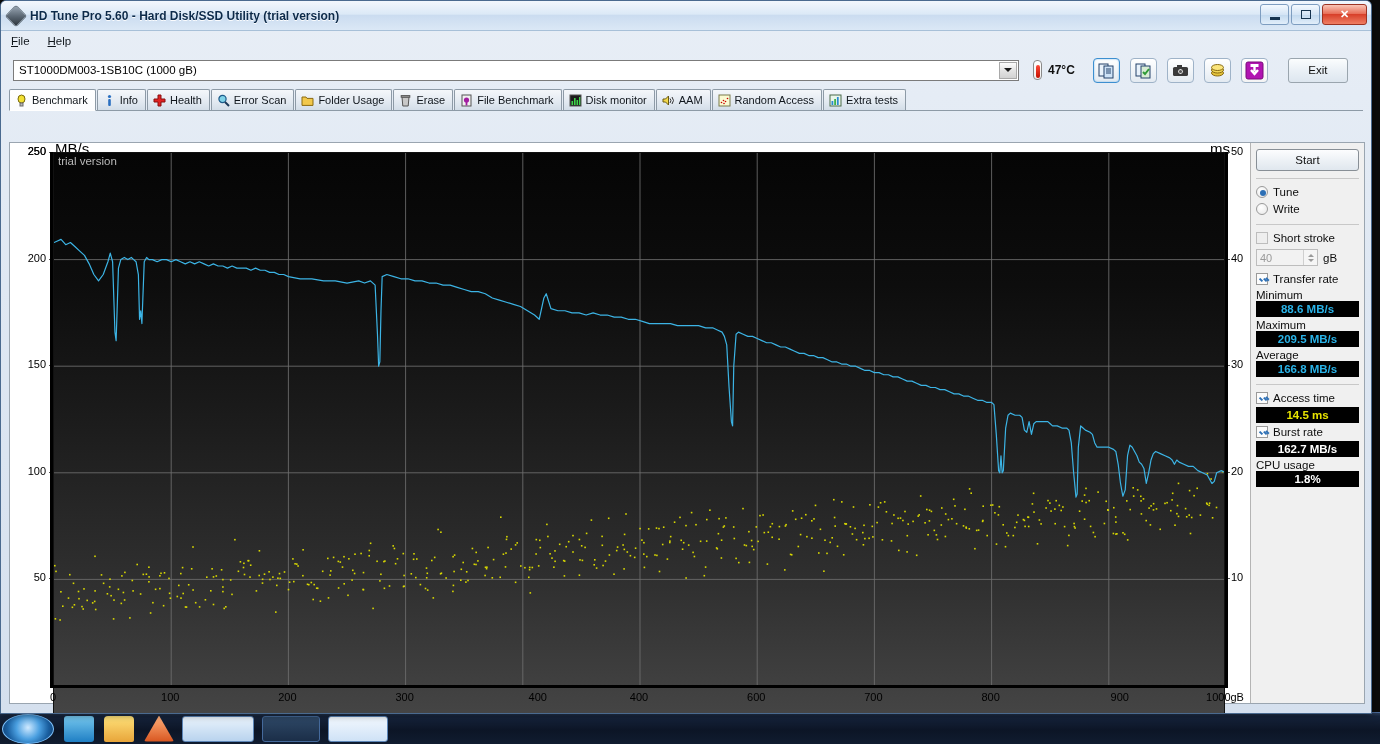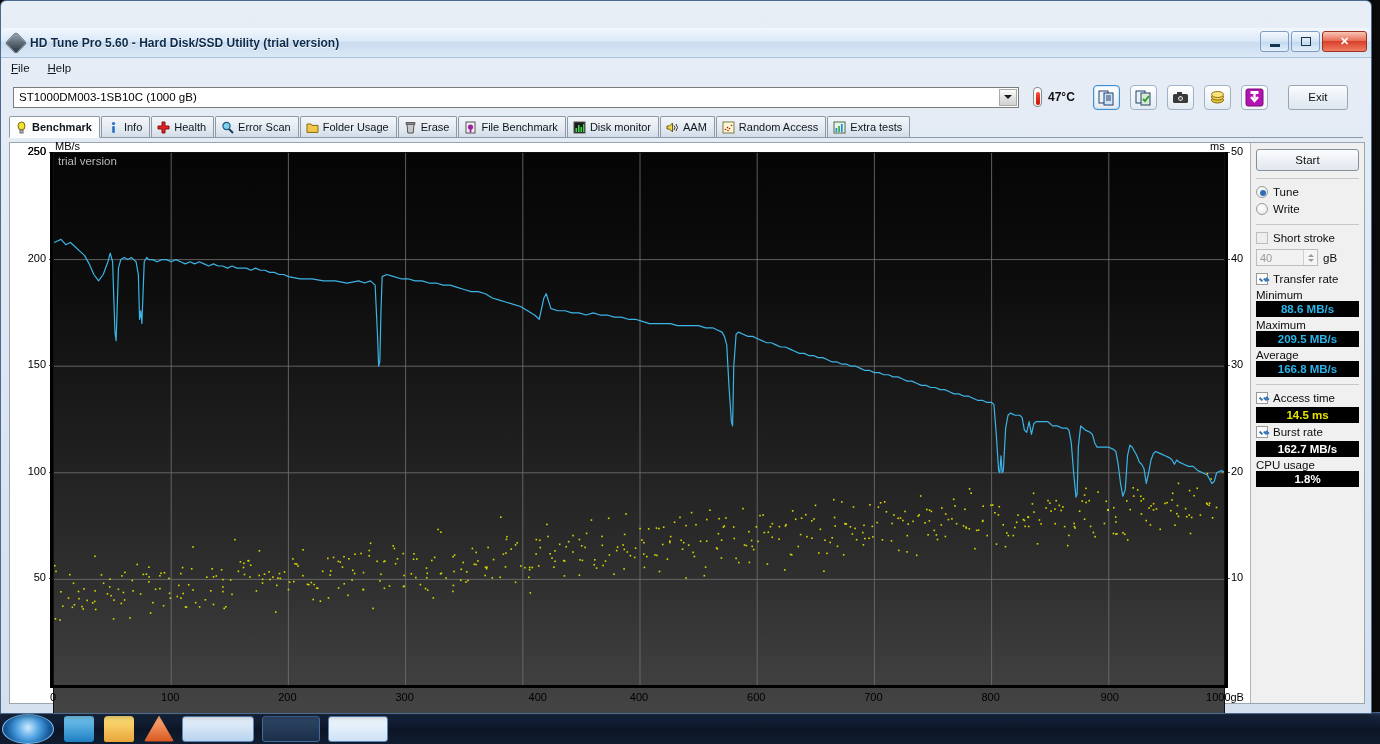--- a/index.html
+++ b/index.html
@@ -53,21 +53,21 @@
     box-shadow:0 0 8px rgba(0,0,0,.6);
     overflow:hidden;
   }
 
   
   #titlebar {
     height:30px; position:relative;
     background:linear-gradient(to bottom,#f2f7fd 0%,#dce9f7 45%,#cbdcf0 50%,#dbe8f6 100%);
     border-bottom:1px solid #a8c0d8;
     border-radius:5px 5px 0 0;
-    display:flex; align-items:center;margin-top:27px;
+    display:flex; align-items:center;
   }
   #title-icon {
     width:16px;height:16px;margin-left:7px;margin-right:6px;
     background:linear-gradient(135deg,#9aa7b5,#57636f 55%,#2c343c);
     border-radius:3px;
     transform:rotate(45deg);
     border:1px solid #6b7884;
   }
   #title-text {
     font-size:12px; color:#0c2a4a; font-weight:bold;
@@ -160,21 +160,21 @@
     padding:0 7px 0 5px;
     border:1px solid #8d9aa6; border-bottom:none;
     background:linear-gradient(to bottom,#f4f7fa,#e2e9f1 60%,#d3dde8);
     font-size:11px; color:#10161c; margin-right:1px;
     border-radius:2px 2px 0 0;
     white-space:nowrap;
   }
   .tab.selected {
     background:linear-gradient(to bottom,#ffffff,#fbfcfe);
     height:22px; margin-bottom:-1px; border-bottom:1px solid #fff;
-    font-weight:bold;
+    font-weight:normal;
   }
   .tab-ico { width:13px;height:13px;display:block;flex:0 0 13px; }
 
   
   #content {
     position:absolute; left:8px; top:141px; width:1356px; height:562px;
     background:#ffffff; border:1px solid #9aa5b0;
   }
 
   
@@ -182,21 +182,21 @@
   #plot {
     position:absolute; left:43px; top:9px; width:1172px; height:603px;
     background:linear-gradient(to bottom,#050505 0%, #0d0d0d 22%, #1c1c1c 45%, #303030 72%, #4b4b4b 100%);
     border:1px solid #111;
     overflow:hidden;
   }
   #plot svg { position:absolute; left:0; top:0; }
   .axis-lbl {
     position:absolute; font-size:11px; color:#000; white-space:nowrap;
   }
-  .axis-unit { position:absolute; font-size:11px; color:#000; }
+  .axis-unit { position:absolute; font-size:15px; color:#000; }
   #trial-wm {
     position:absolute; left:4px; top:2px;
     font-size:11.5px; color:#b9b9b9;
   }
   .axborder { position:absolute; background:#000; }
 
   
   #sidepanel {
     position:absolute; right:0; top:0; width:114px; height:560px;
     background:#f0f0f0;
@@ -1071,21 +1071,21 @@
         <div id="xtick-layer">
             <div class="axis-lbl" style="top: 548px; left: 0px; width: 120px; text-align: center; transform: translateX(-17px);">0</div>
             <div class="axis-lbl" style="top: 548px; left: 0px; width: 120px; text-align: center; transform: translateX(100.2px);">100</div>
             <div class="axis-lbl" style="top: 548px; left: 0px; width: 120px; text-align: center; transform: translateX(217.4px);">200</div>
             <div class="axis-lbl" style="top: 548px; left: 0px; width: 120px; text-align: center; transform: translateX(334.6px);">300</div>
             <div class="axis-lbl" style="top: 548px; left: 16px; width: 120px; text-align: center; transform: translateX(451.8px);">400</div>
             <div class="axis-lbl" style="top: 548px; left: 0px; width: 120px; text-align: center; transform: translateX(569px);">400</div>
             <div class="axis-lbl" style="top: 548px; left: 0px; width: 120px; text-align: center; transform: translateX(686.2px);">600</div>
             <div class="axis-lbl" style="top: 548px; left: 0px; width: 120px; text-align: center; transform: translateX(803.4px);">700</div>
             <div class="axis-lbl" style="top: 548px; left: 0px; width: 120px; text-align: center; transform: translateX(920.6px);">800</div>
-            <div class="axis-lbl" style="top: 548px; left: 2px; width: 120px; text-align: center; transform: translateX(1037.8px);">900</div>
+            <div class="axis-lbl" style="top: 548px; left: 12px; width: 120px; text-align: center; transform: translateX(1037.8px);">900</div>
             <div class="axis-lbl" style="top: 548px; left: 0px; width: 120px; text-align: center; transform: translateX(1155px);">1000gB</div>
           </div>
       <div class="axborder" style="left: 40px; top: 9px; width: 3px; height: 533px;"></div>
           <div class="axborder" style="left: 40px; top: 542px; width: 1178px; height: 3px;"></div>
           <div class="axborder" style="left: 1215px; top: 9px; width: 3px; height: 533px;"></div>
         </div>
 
       <div id="sidepanel">
 
         <div id="start-btn">Start</div>

